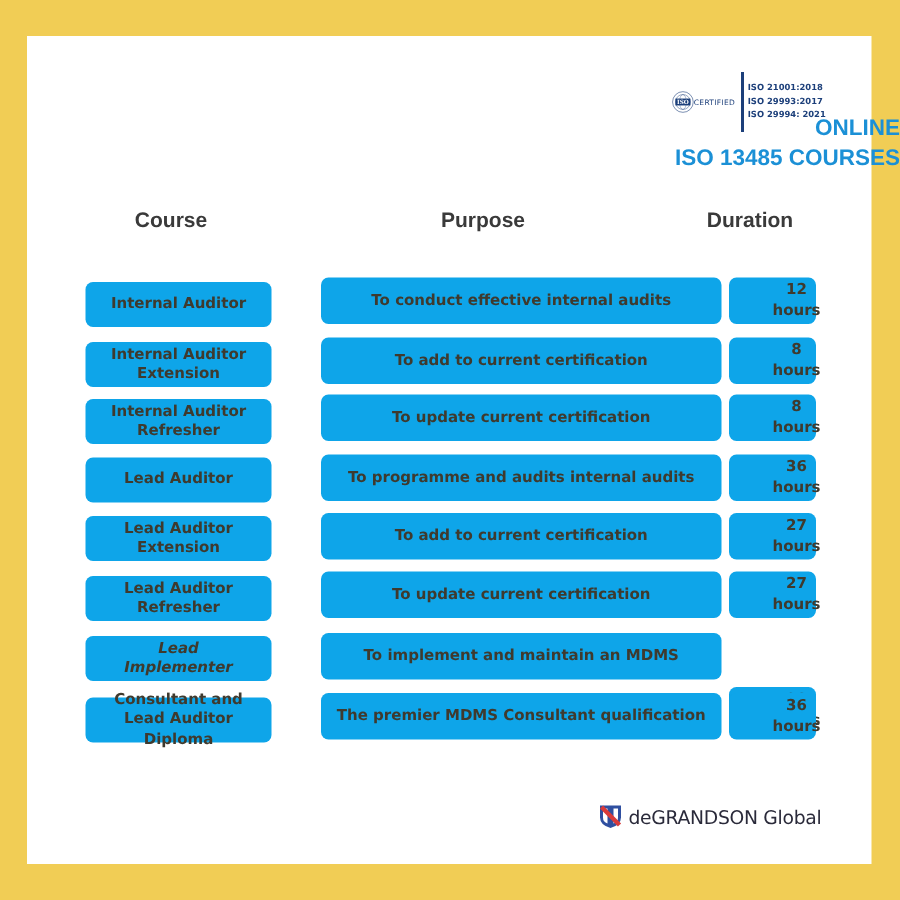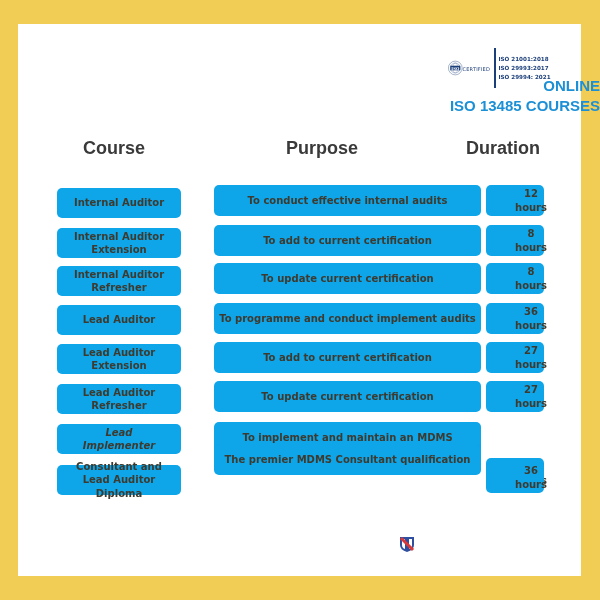--- a/index.html
+++ b/index.html
@@ -35,21 +35,21 @@
   .iso-standards span {
     font-family: "DejaVu Sans", sans-serif;
     font-size: 5.6px; color: #1c3f7a; white-space: nowrap; font-weight: bold;
   }
   .title {
     position: absolute; left: 0; width: 600px; top: 76px;
     text-align: right; color: #1b90d6; font-weight: bold;
     font-size: 15px; line-height: 20px;
   }
   .col-header {
-    position: absolute; top: 138px; font-weight: bold; font-size: 18px; color: #3a3a3a;
+    position: absolute; top: 138px; font-weight: bold; font-size: 14px; color: #3a3a3a;
     text-align: center;
   }
   .box {
     position: absolute;
     background: #0ea5e9;
     border-radius: 5px;
     display: flex; align-items: center; justify-content: center;
     text-align: center;
     color: #3f3a2e;
     font-family: "DejaVu Sans", sans-serif;
@@ -129,21 +129,21 @@
     </div>
   </div>
 <div class="box purpose" style="top:263px;height:31px;">To update current certification</div>
 <div class="box duration" style="top:263px;height:31px;">8 hours</div>
 
 <div class="box course" style="top:305px;height:30px;">
     <div>
       <div>Lead Auditor</div>
     </div>
   </div>
-<div class="box purpose" style="top:303px;height:31px;">To programme and conduct implement audits</div>
+<div class="box purpose" style="top:303px;height:31px;">To programme and audits internal audits</div>
 <div class="box duration" style="top:303px;height:31px;">36 hours</div>
 
 <div class="box course" style="top:344px;height:30px;">
     <div>
       <div>Lead Auditor</div>
       <div>Extension</div>
     </div>
   </div>
 <div class="box purpose" style="top:342px;height:31px;">To add to current certification</div>
 <div class="box duration" style="top:342px;height:31px;">27 hours</div>
@@ -165,23 +165,24 @@
   </div>
 <div class="box purpose" style="top:422px;height:31px;">To implement and maintain an MDMS</div>
 <div class="box duration" style="top:422px;height:31px;margin-top:36px;">30 hours</div>
 
 <div class="box course" style="top:465px;height:30px;">
     <div>
       <div>Consultant and</div>
       <div>Lead Auditor Diploma</div>
     </div>
   </div>
-<div class="box purpose" style="top:444px;height:31px;">The premier MDMS Consultant qualification</div>
+<div class="box purpose" style="top:462px;height:31px;">The premier MDMS Consultant qualification</div>
 <div class="box duration" style="top:462px;height:31px;">36 hours</div>
 
 <div class="footer-logo">
   <svg width="16" height="17" viewBox="0 0 16 17">
     <path d="M1 1 H15 V9 Q15 14 8 16 Q1 14 1 9 Z" fill="#2f4fa0"></path>
     <path d="M3 3 V9 Q3 12 6 13 V3 Z" fill="#ffffff"></path>
     <path d="M10 3 V13 Q13 12 13 9 V3 Z" fill="#ffffff"></path>
     <path d="M2 2 L14 14" stroke="#d83a3a" stroke-width="3"></path>
   </svg>
+  <span class="brand">deGRANDSON Global</span>
 </div>
 
 </body></html>

